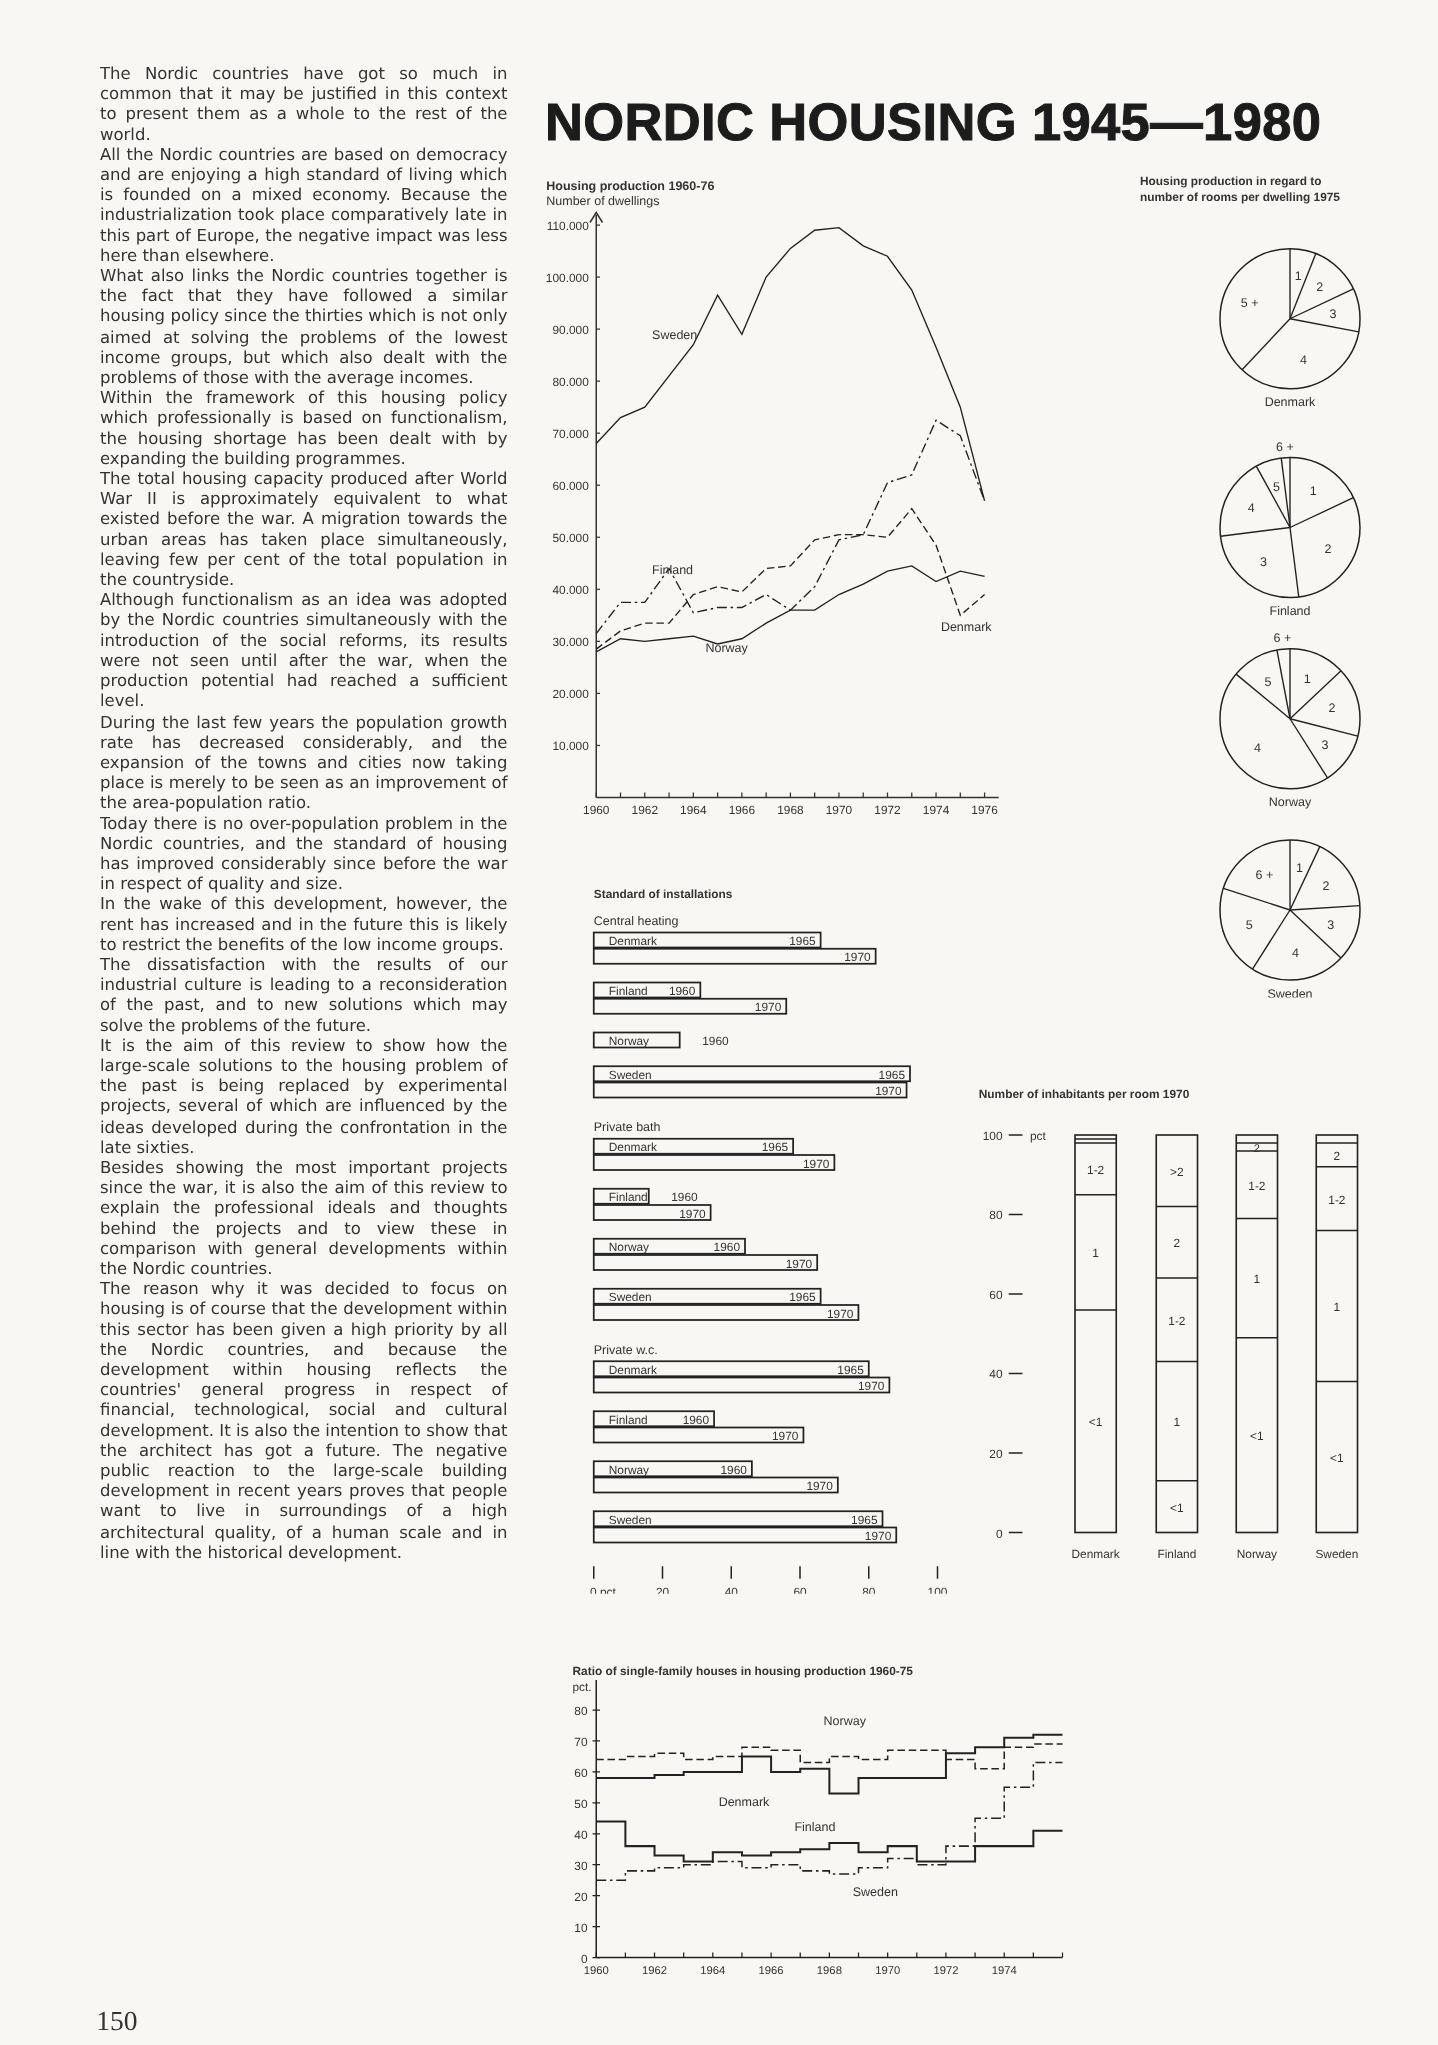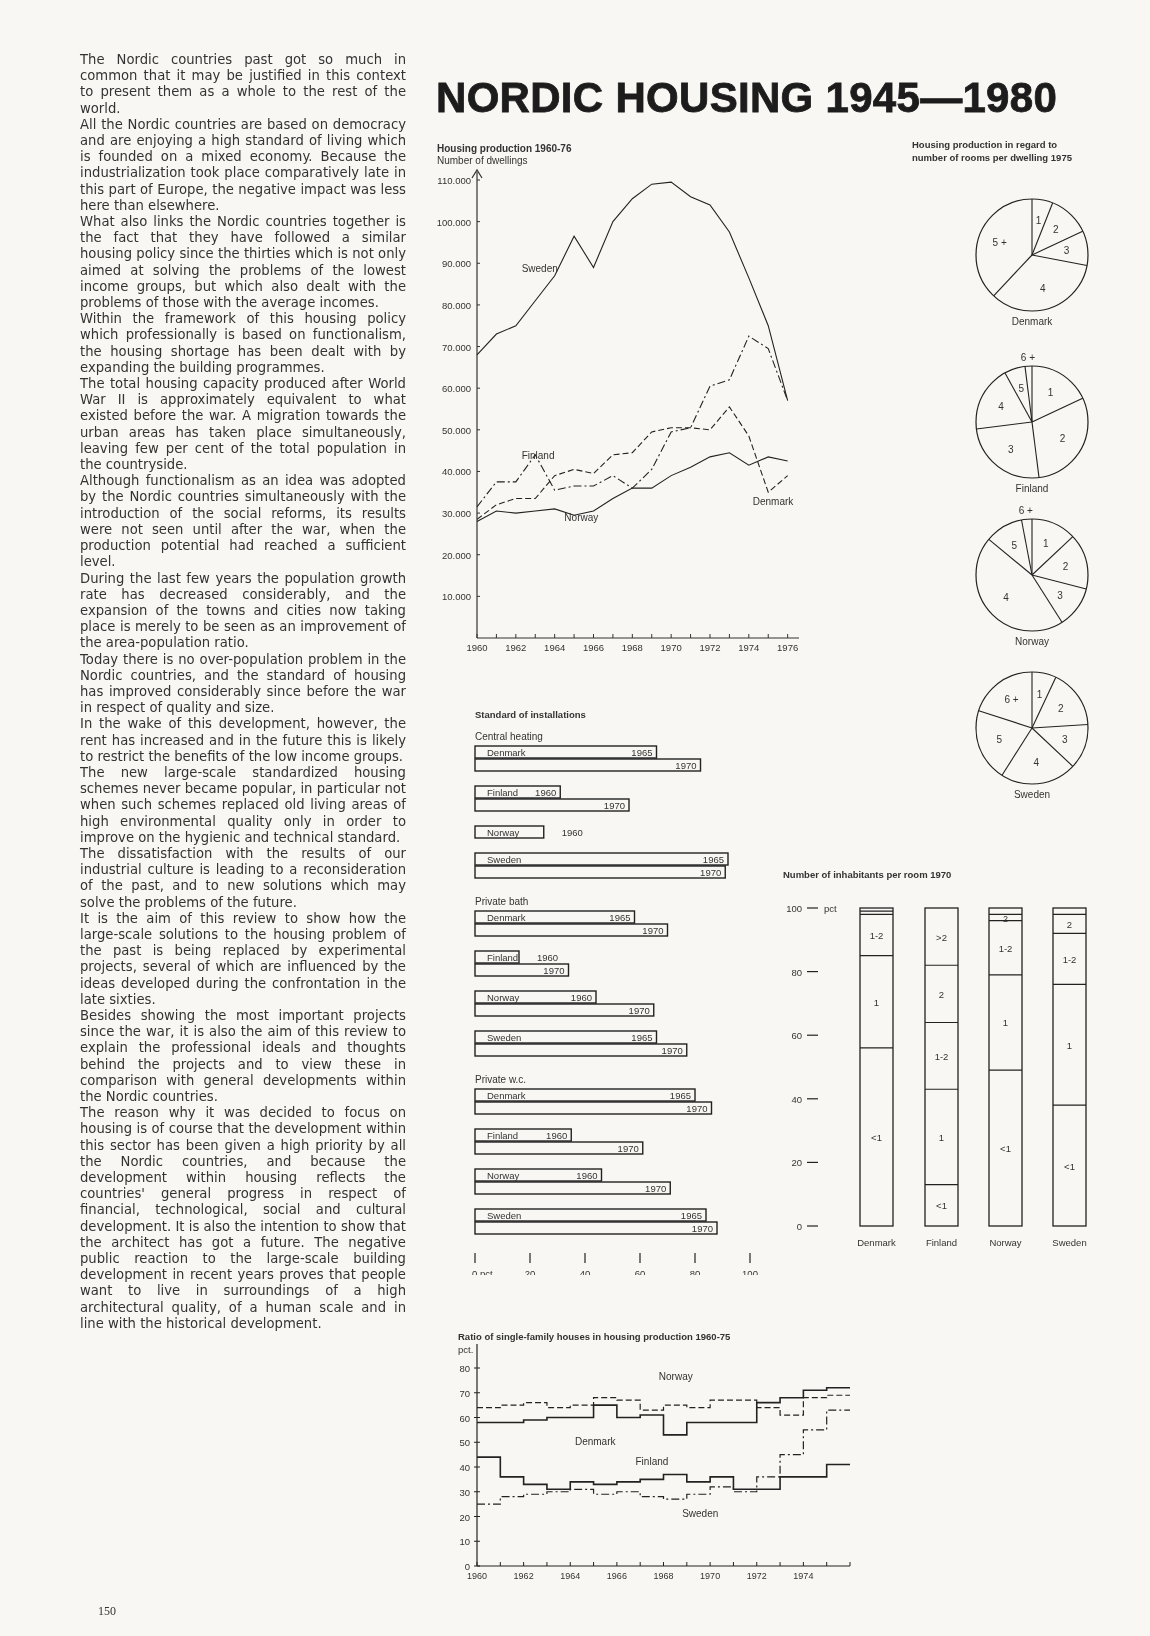--- a/index.html
+++ b/index.html
@@ -1,37 +1,36 @@
 <!DOCTYPE html>
 <html><head>
 <meta charset="utf-8">
 <style>
   html,body{margin:0;padding:0;}
   body{width:1150px;height:1636px;background:#f8f7f3;position:relative;overflow:hidden;font-family:"DejaVu Serif",serif;color:#2a2a2a;}
   .body-text{position:absolute;left:80px;top:52px;width:326px;font-family:"DejaVu Sans",sans-serif;font-size:13.2px;line-height:16.2px;text-align:justify;color:#333;}
   .body-text p{margin:0;}
-  .page-num{position:absolute;left:98px;top:1604px;font-family:"Liberation Serif",serif;font-size:12px;color:#333;}
+  .page-num{position:absolute;left:77px;top:1604px;font-family:"Liberation Serif",serif;font-size:22px;color:#333;}
   .title{position:absolute;left:436px;top:74px;font-family:"Liberation Sans",sans-serif;font-weight:900;font-size:42px;letter-spacing:0.3px;color:#1c1c1c;-webkit-text-stroke:0.8px #1c1c1c;}
   .svgbox{position:absolute;}
   svg text{font-family:"Liberation Sans",sans-serif;fill:#333;}
 </style>
 </head>
 <body>
 
 <div class="body-text" id="body-text">
-    <p>The Nordic countries past got so much in common that it may be justified in this context to present them as a whole to the rest of the world.</p>
+    <p>The Nordic countries have got so much in common that it may be justified in this context to present them as a whole to the rest of the world.</p>
     <p>All the Nordic countries are based on democracy and are enjoying a high standard of living which is founded on a mixed economy. Because the industrialization took place comparatively late in this part of Europe, the negative impact was less here than elsewhere.</p>
     <p>What also links the Nordic countries together is the fact that they have followed a similar housing policy since the thirties which is not only aimed at solving the problems of the lowest income groups, but which also dealt with the problems of those with the average incomes.</p>
     <p>Within the framework of this housing policy which professionally is based on functionalism, the housing shortage has been dealt with by expanding the building programmes.</p>
     <p>The total housing capacity produced after World War II is approximately equivalent to what existed before the war. A migration towards the urban areas has taken place simultaneously, leaving few per cent of the total population in the countryside.</p>
     <p>Although functionalism as an idea was adopted by the Nordic countries simultaneously with the introduction of the social reforms, its results were not seen until after the war, when the production potential had reached a sufficient level.</p>
     <p>During the last few years the population growth rate has decreased considerably, and the expansion of the towns and cities now taking place is merely to be seen as an improvement of the area-population ratio.</p>
     <p>Today there is no over-population problem in the Nordic countries, and the standard of housing has improved considerably since before the war in respect of quality and size.</p>
     <p>In the wake of this development, however, the rent has increased and in the future this is likely to restrict the benefits of the low income groups.</p>
-    <p>The new large-scale standardized housing schemes never became popular, in particular not when such schemes replaced old living areas of high environmental quality only in order to improve on the hygienic and technical standard.</p>
     <p>The dissatisfaction with the results of our industrial culture is leading to a reconsideration of the past, and to new solutions which may solve the problems of the future.</p>
     <p>It is the aim of this review to show how the large-scale solutions to the housing problem of the past is being replaced by experimental projects, several of which are influenced by the ideas developed during the confrontation in the late sixties.</p>
     <p>Besides showing the most important projects since the war, it is also the aim of this review to explain the professional ideals and thoughts behind the projects and to view these in comparison with general developments within the Nordic countries.</p>
     <p>The reason why it was decided to focus on housing is of course that the development within this sector has been given a high priority by all the Nordic countries, and because the development within housing reflects the countries' general progress in respect of financial, technological, social and cultural development. It is also the intention to show that the architect has got a future. The negative public reaction to the large-scale building development in recent years proves that people want to live in surroundings of a high architectural quality, of a human scale and in line with the historical development.</p>
   </div>
 <div class="page-num">150</div>
 <div class="title">NORDIC HOUSING 1945—1980</div>
 
 <svg class="svgbox" id="chart-line" style="left:432px;top:138px;" width="400" height="520">
     <text x="5" y="14" font-size="10" font-weight="bold">Housing production 1960-76</text>

